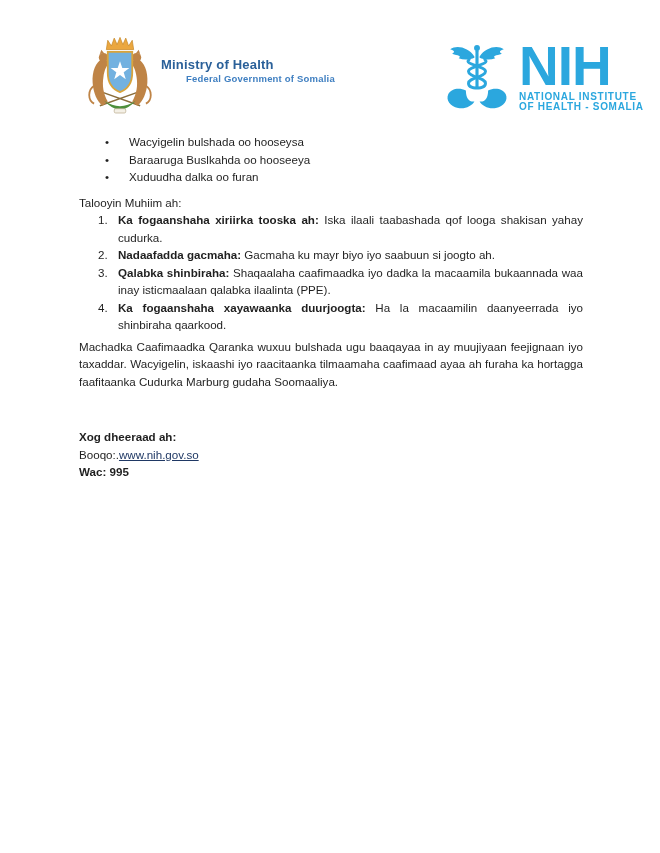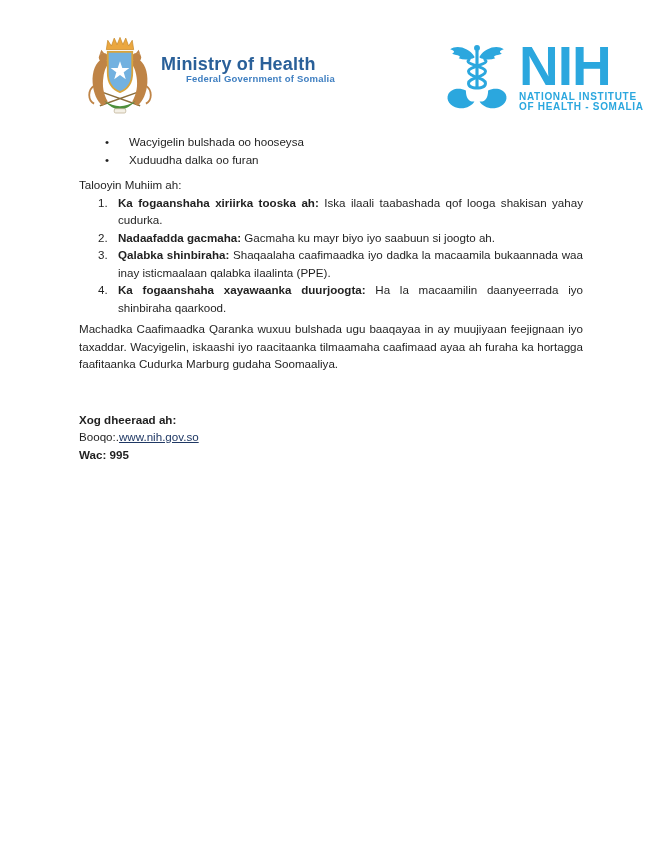--- a/index.html
+++ b/index.html
@@ -10,21 +10,21 @@
     font-family:"Liberation Sans", sans-serif;
     color:#1f1f1f;
     overflow:hidden;
   }
   
   .header { position:relative; height:121px; }
   .moh-logo { position:absolute; left:84px; top:33px; display:flex; align-items:flex-start; }
   .crest-wrap svg { width:72px; height:88px; display:block; }
   .moh-text { margin-left:5px; margin-top:23px; }
   .moh-title {
-    font-size:18px; font-weight:bold; color:#2a6099;
+    font-size:13px; font-weight:bold; color:#2a6099;
     letter-spacing:0.2px; line-height:17px; white-space:nowrap;
   }
   .moh-subtitle {
     font-size:9.5px; font-weight:bold; color:#3f7fc1;
     letter-spacing:0.2px; line-height:12px; white-space:nowrap;padding-left:25px;
   }
   .nih-logo { position:absolute; left:444px; top:42px; display:flex; align-items:flex-start; }
   .nih-icon-wrap svg { width:66px; height:68px; display:block; }
   .nih-text { margin-left:9px; margin-top:2px; }
   .nih-acronym {
@@ -124,20 +124,21 @@
           <div>OF HEALTH - SOMALIA</div>
         </div>
       </div>
     </div>
   </div>
 
   <div class="content">
 
     <ul class="bullets">
       <li>Wacyigelin bulshada oo hooseysa</li>
+      <li>Baraaruga Buslkahda oo hooseeya</li>
       <li>Xuduudha dalka oo furan</li>
     </ul>
 
     <div class="section-heading">Talooyin Muhiim ah:</div>
 
     <ol class="recs">
       <li>
         <span class="num">1.</span>
         <span class="lead">Ka fogaanshaha xiriirka tooska ah:</span>
         <span>Iska ilaali taabashada qof looga shakisan yahay cudurka.</span>

